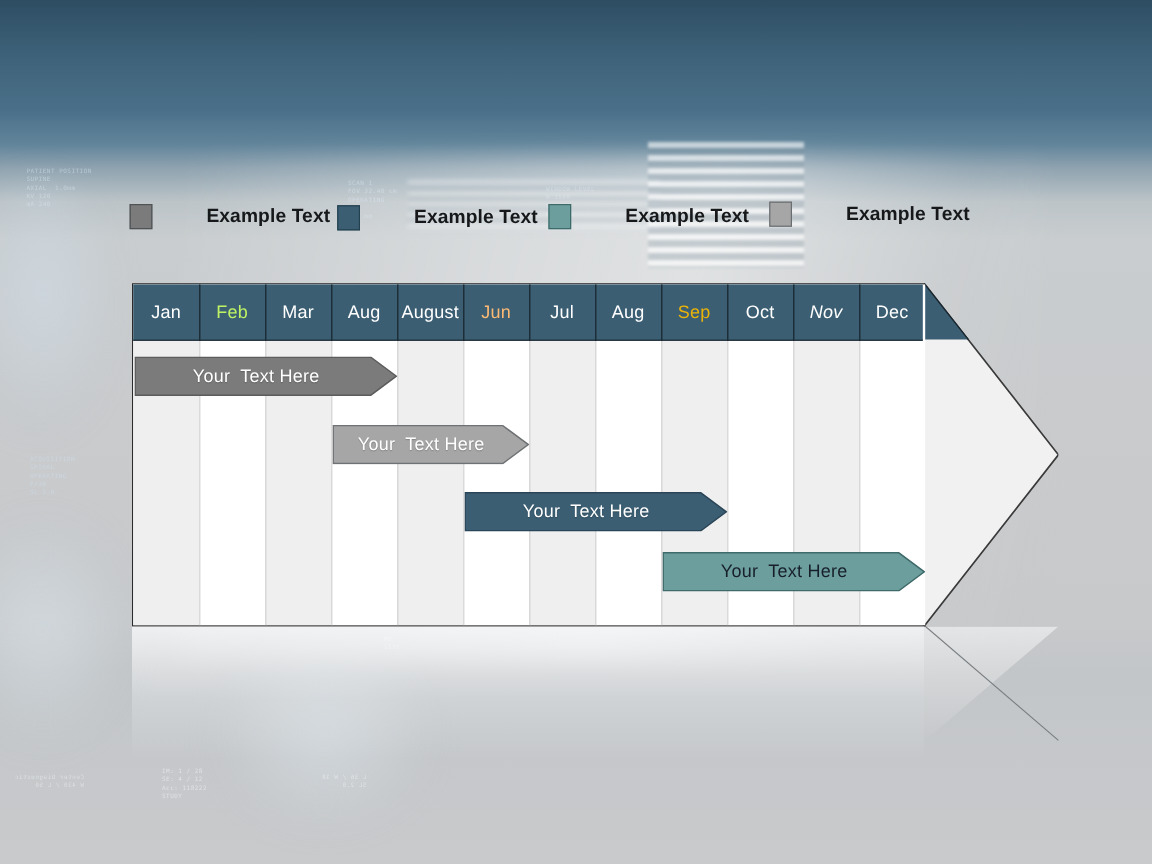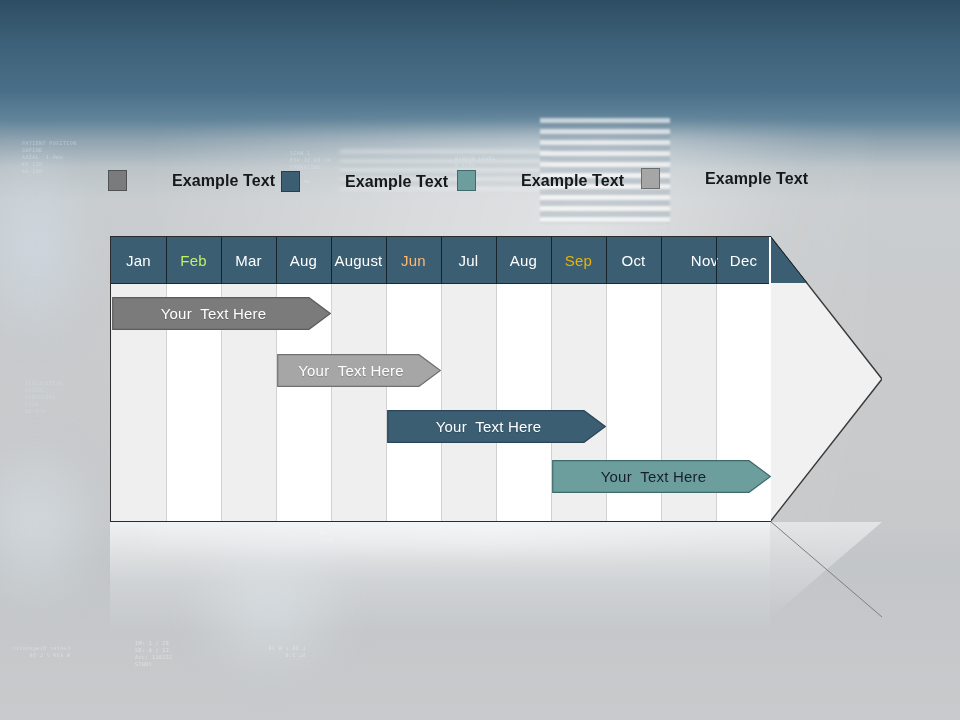--- a/index.html
+++ b/index.html
@@ -407,21 +407,21 @@
             <div class="head-cell" style="left: 275px; width: 55px; color: #fdba74;">Jun</div>
             <div class="head-div" style="left: 275px;"></div>
             <div class="head-cell" style="left: 330px; width: 55px; color: rgb(255, 255, 255);">Jul</div>
             <div class="head-div" style="left: 330px;"></div>
             <div class="head-cell" style="left: 385px; width: 55px; color: rgb(255, 255, 255); text-align: right;">Aug</div>
             <div class="head-div" style="left: 385px;"></div>
             <div class="head-cell" style="left: 440px; width: 55px; color: #eab308;">Sep</div>
             <div class="head-div" style="left: 440px;"></div>
             <div class="head-cell" style="left: 495px; width: 55px; color: rgb(255, 255, 255);">Oct</div>
             <div class="head-div" style="left: 495px;"></div>
-            <div class="head-cell" style="left: 566px; width: 55px; color: rgb(255, 255, 255);">Nov</div>
+            <div class="head-cell" style="left: 550px; width: 55px; color: rgb(255, 255, 255); font-style: italic;">Nov</div>
             <div class="head-div" style="left: 550px;"></div>
             <div class="head-cell" style="left: 605px; width: 55px; color: rgb(255, 255, 255);">Dec</div>
             <div class="head-div" style="left: 605px;"></div>
           </div>
       </div>
       <div id="bars">
           <div class="bar light-text" style="left: 1px; top: 60px; width: 219px; height: 33px;">
             <svg class="bar-shape" viewBox="0 0 219 33" preserveAspectRatio="none">
               <polygon points="0.7,0.7 197,0.7 218.3,16.5 197,32.3 0.7,32.3" fill="#7b7b7b" stroke="#5c5c5c" stroke-width="1.2"></polygon>
             </svg>

